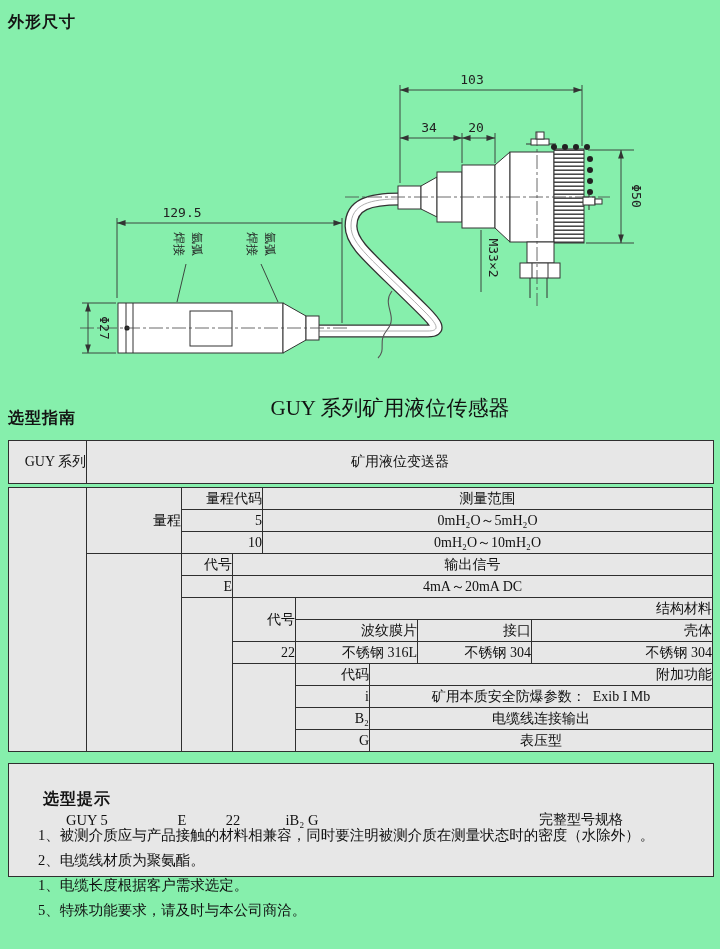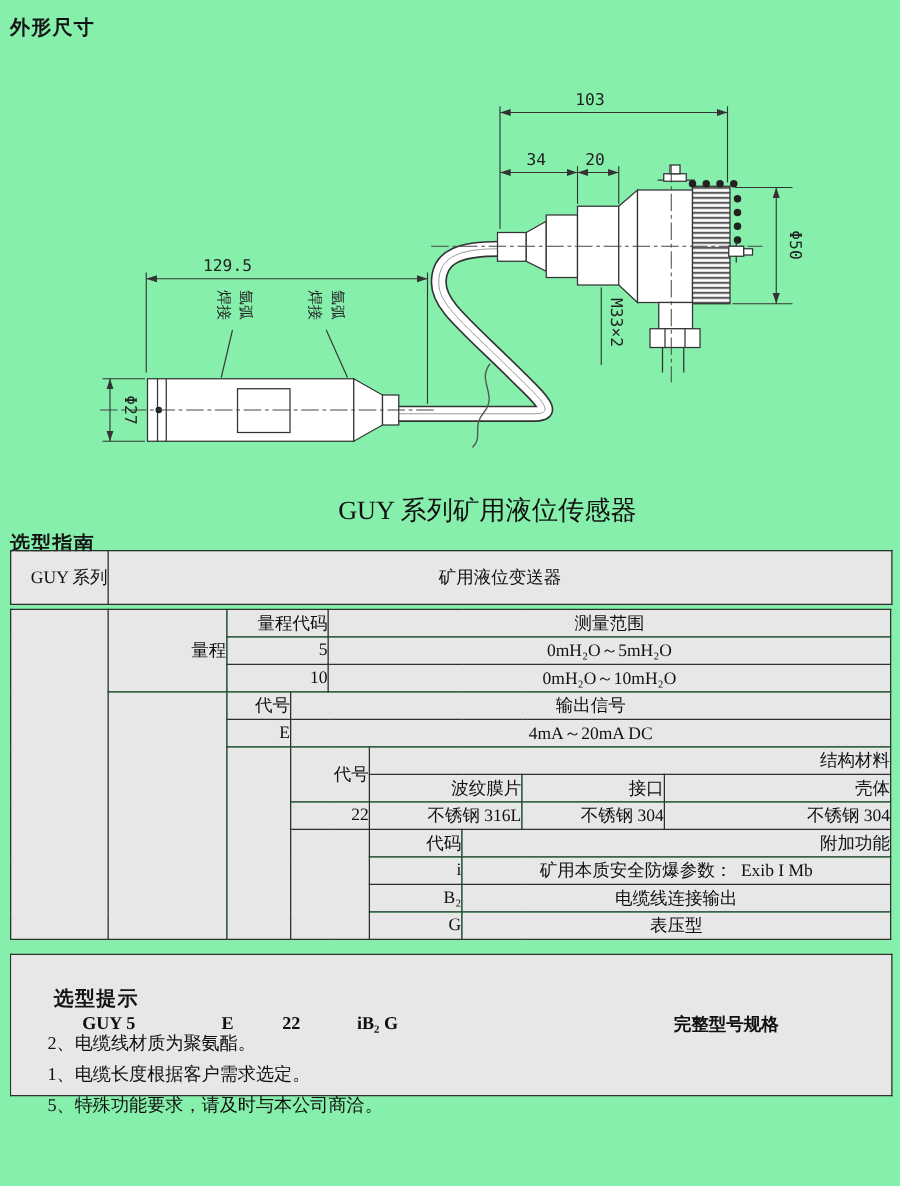--- a/index.html
+++ b/index.html
@@ -1,31 +1,31 @@
 <!DOCTYPE html>
 <html><head>
 <meta charset="utf-8">
 <style>
   html,body{margin:0;padding:0;background:#fff;}
   .page{position:relative;width:720px;height:949px;background:#86efac;overflow:hidden;
         font-family:"Liberation Serif","DejaVu Serif",serif;color:#111;}
   .hd{position:absolute;left:8px;font-family:"Liberation Sans","DejaVu Sans",sans-serif;
       font-weight:700;font-size:16px;color:#141414;letter-spacing:1px;}
   #hd-dim{top:12px;}
-  #hd-guide{top:408px;margin-top:17px;}
+  #hd-guide{top:408px;}
   #hd-tips{top:789px;margin-left:35px;}
   .caption{position:absolute;left:60px;top:394px;width:660px;text-align:center;
            font-size:21px;color:#111;}
   
   table.sel{position:absolute;left:8px;width:705px;border-collapse:collapse;table-layout:fixed;}
   table.sel td{border:1px solid #2f2f2f;background:#e7e7e7;font-size:14px;color:#101010;
                padding:0;white-space:pre;overflow:hidden;vertical-align:middle;}
   #t1{top:440px;}
   #t2{top:487px;}
-  #t3{top:763px;font-weight:bold;}
+  #t3{top:763px;}
   #t1 td{height:42px;}
   #t2 td{height:21px;}
   #t3 td{height:29px;position:relative;}
   .cc{text-align:right;}
   .cl{text-align:center;padding-left:10px;}
   .model-part{position:absolute;top:50%;transform:translate(-50%,-50%);font-size:14.5px;white-space:pre;}
   .mp1{left:78px;}.mp2{left:173px;}.mp3{left:224px;}.mp4{left:293px;}
   .model-label{position:absolute;top:50%;left:572px;transform:translate(-50%,-50%);font-size:14px;}
   
   .tips{position:absolute;left:38px;top:823px;width:668px;}
@@ -267,18 +267,19 @@
         <span class="model-part mp4">iB₂ G</span>
         <span class="model-label">完整型号规格</span>
       </td>
     </tr>
   </tbody>
     </table>
 
   <div class="hd" id="hd-tips">选型提示</div>
 
   <div class="tips">
+    <div class="tip">1、被测介质应与产品接触的材料相兼容，同时要注明被测介质在测量状态时的密度（水除外）。</div>
     <div class="tip">2、电缆线材质为聚氨酯。</div>
     <div class="tip">1、电缆长度根据客户需求选定。</div>
     <div class="tip">5、特殊功能要求，请及时与本公司商洽。</div>
   </div>
 
 </div>
 
 </body></html>

